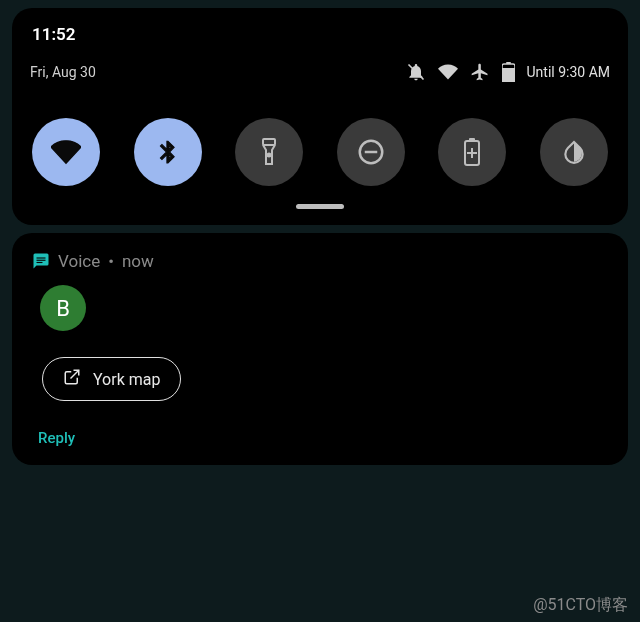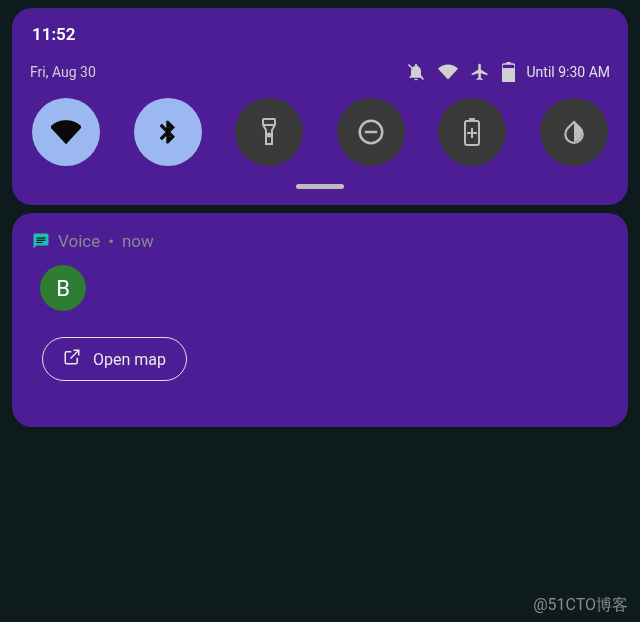--- a/index.html
+++ b/index.html
@@ -6,38 +6,38 @@
   body {
     width: 640px;
     height: 622px;
     background: #0d1b1d;
     font-family: -apple-system, BlinkMacSystemFont, "Segoe UI", Roboto, sans-serif;
     color: #e0e0e0;
     overflow: hidden;
     position: relative;
   }
   .panel {
-    background: #4c1d95;
+    background: #000000;
     border-radius: 20px;
     margin: 8px 12px;
     padding: 14px 18px;
   }
   .clock {
     font-size: 17px;
     font-weight: 600;
     color: #fff;
     padding: 2px 0 18px 2px;
   }
   .status-row {
     display: flex;
     align-items: center;
     justify-content: space-between;
     font-size: 14px;
     color: #d0d0d0;
-    margin-bottom: 16px;
+    margin-bottom: 36px;
   }
   .status-icons {
     display: flex;
     align-items: center;
     gap: 12px;
   }
   .status-icons svg { display: block; }
   .until { font-size: 14px; color: #e0e0e0; }
   .qs-row {
     display: flex;
@@ -228,18 +228,19 @@
   </div>
 
   <div class="action-chip">
     <span>
       <svg width="18" height="18" viewBox="0 0 24 24" fill="none" stroke="#e8e8e8" stroke-width="2">
           <path d="M19 13v6a2 2 0 01-2 2H5a2 2 0 01-2-2V7a2 2 0 012-2h6"></path>
           <polyline points="14 3 21 3 21 10"></polyline>
           <line x1="10" y1="14" x2="21" y2="3"></line>
         </svg>
     </span>
-    <span>Open map</span>
-  </div>
-
+    <span>York map</span>
+  </div>
+
+  <div class="reply">Reply</div>
 </div>
 
 <div class="watermark">@51CTO博客</div>
 
 </body></html>

